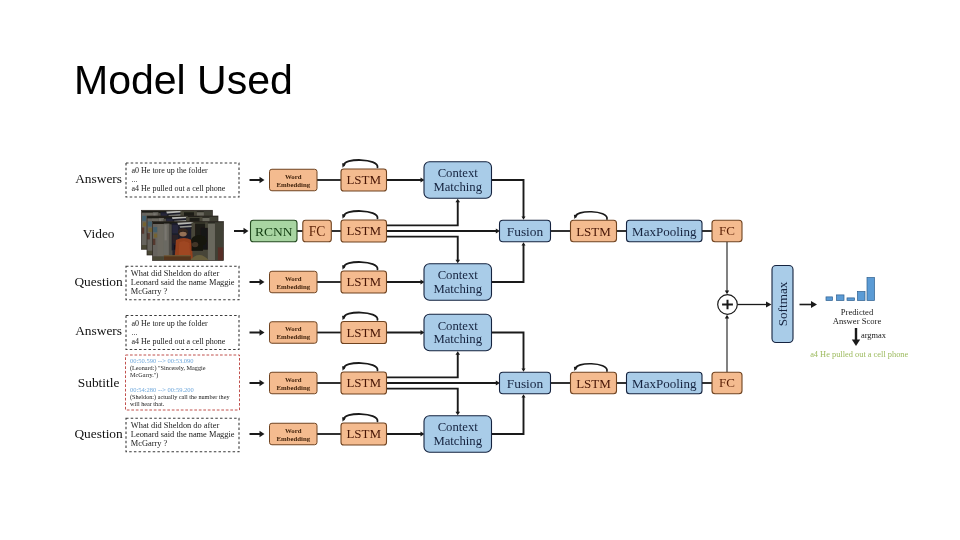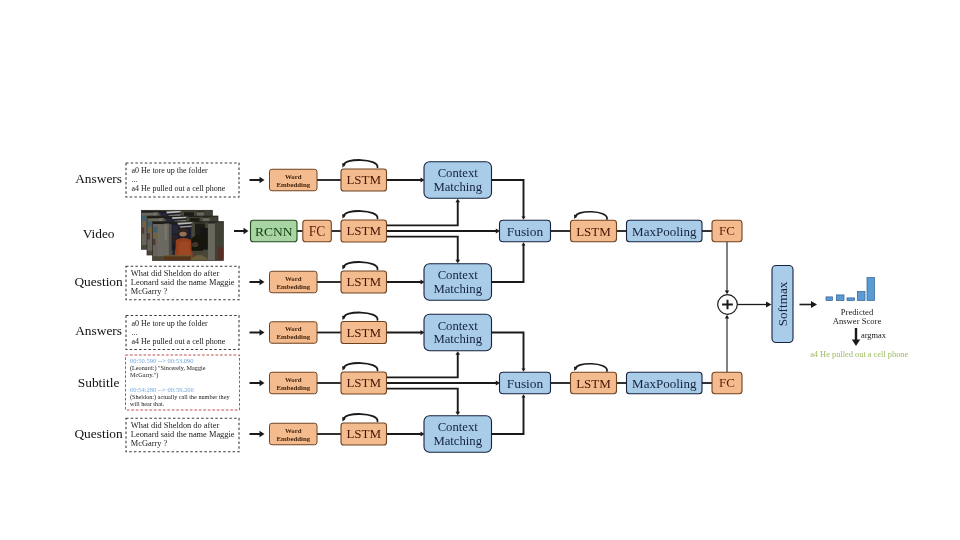--- a/index.html
+++ b/index.html
@@ -7,20 +7,21 @@
   body{width:960px;height:540px;background:#ffffff;font-family:"Liberation Sans",sans-serif;overflow:hidden;}
   #slide{position:relative;width:960px;height:540px;background:#fff;}
   #title{position:absolute;left:74px;top:60px;font-family:"Liberation Sans",sans-serif;font-size:41px;line-height:1.0;color:#000;}
   #fig{position:absolute;left:0;top:0;width:960px;height:540px;}
   #fig text{font-family:"Liberation Serif",serif;}
 </style>
 </head>
 <body>
 
 <div id="slide">
+  <div id="title">Model Used</div>
   <svg id="fig" viewBox="0 0 960 540" width="960" height="540">
 <defs>
   <filter id="vblur" x="-8%" y="-8%" width="116%" height="116%">
     <feGaussianBlur stdDeviation="0.35"></feGaussianBlur>
   </filter>
 </defs>
 <g>
   <g>
     <line x1="249.5" y1="180.0" x2="260.5" y2="180.0" stroke="#1a1a1a" stroke-width="2.0"></line>
     <path d="M 264.5 180.0 L 259.5 176.8 L 259.5 183.2 Z" fill="#1a1a1a"></path>

